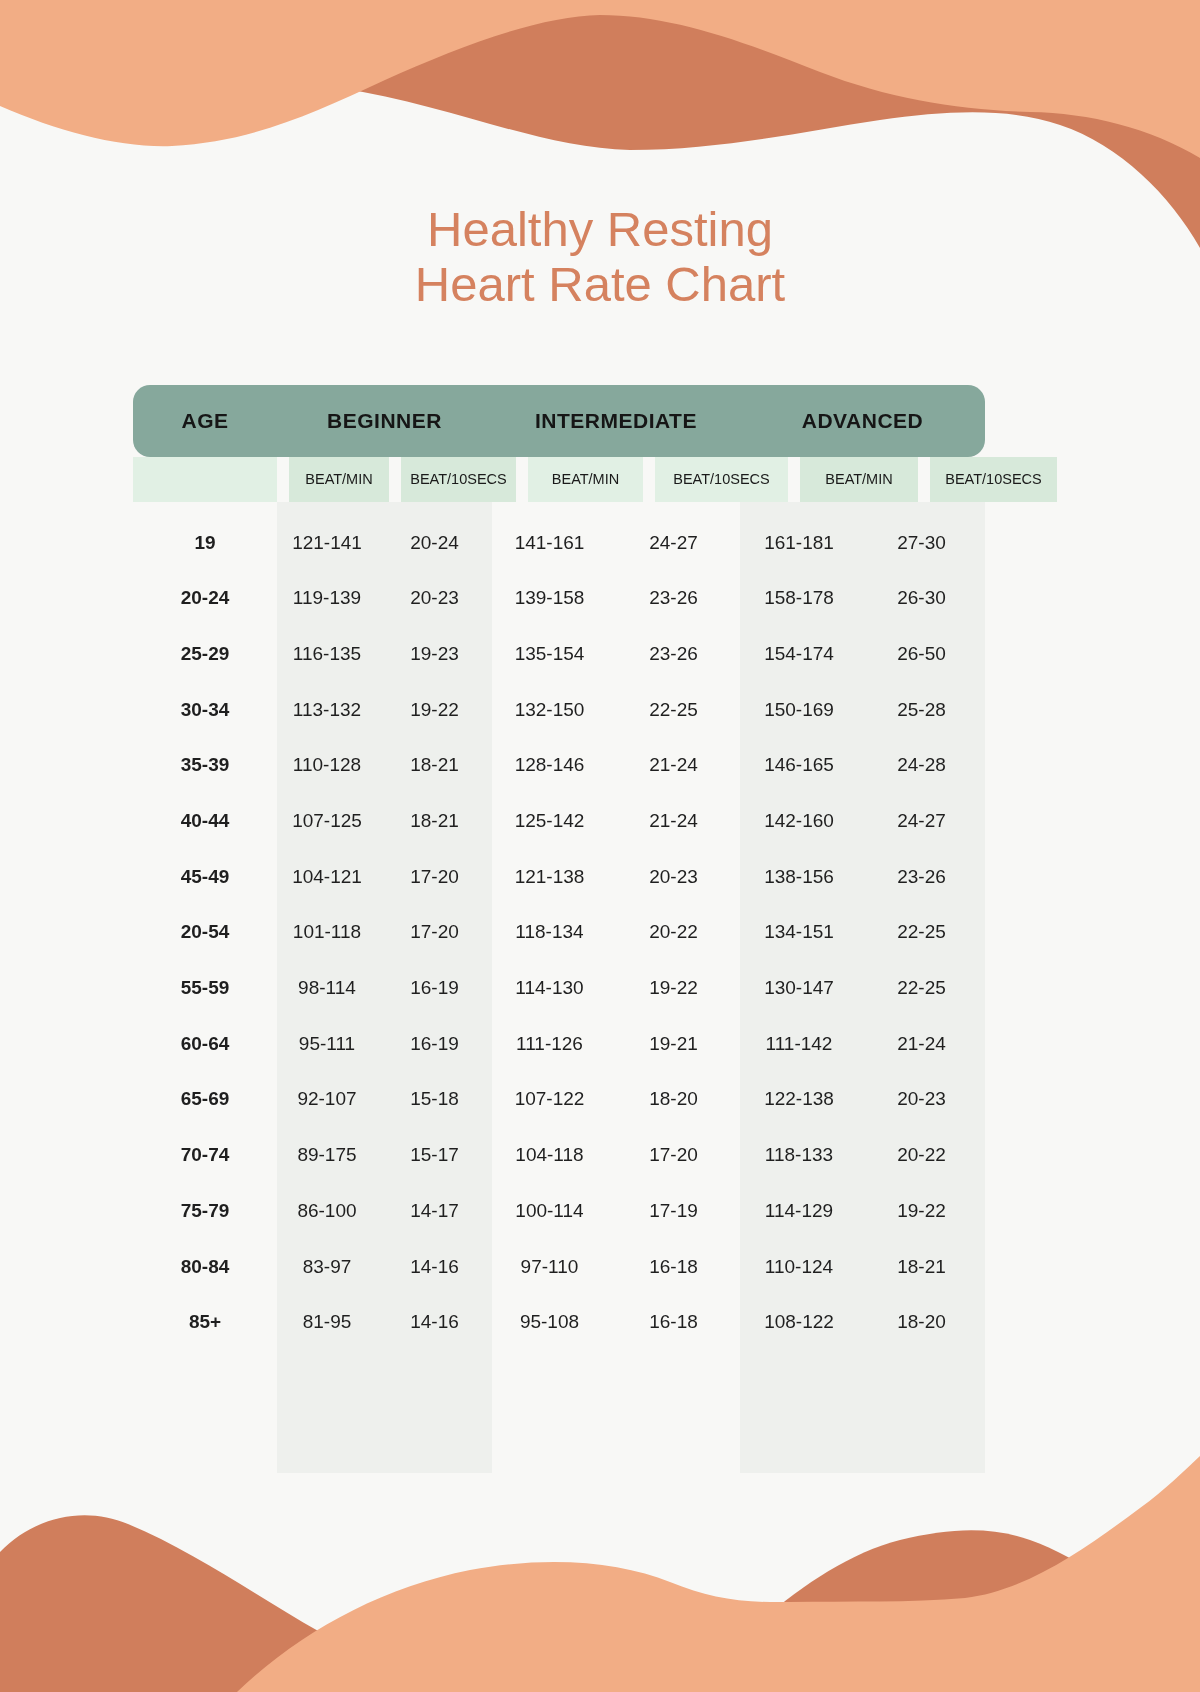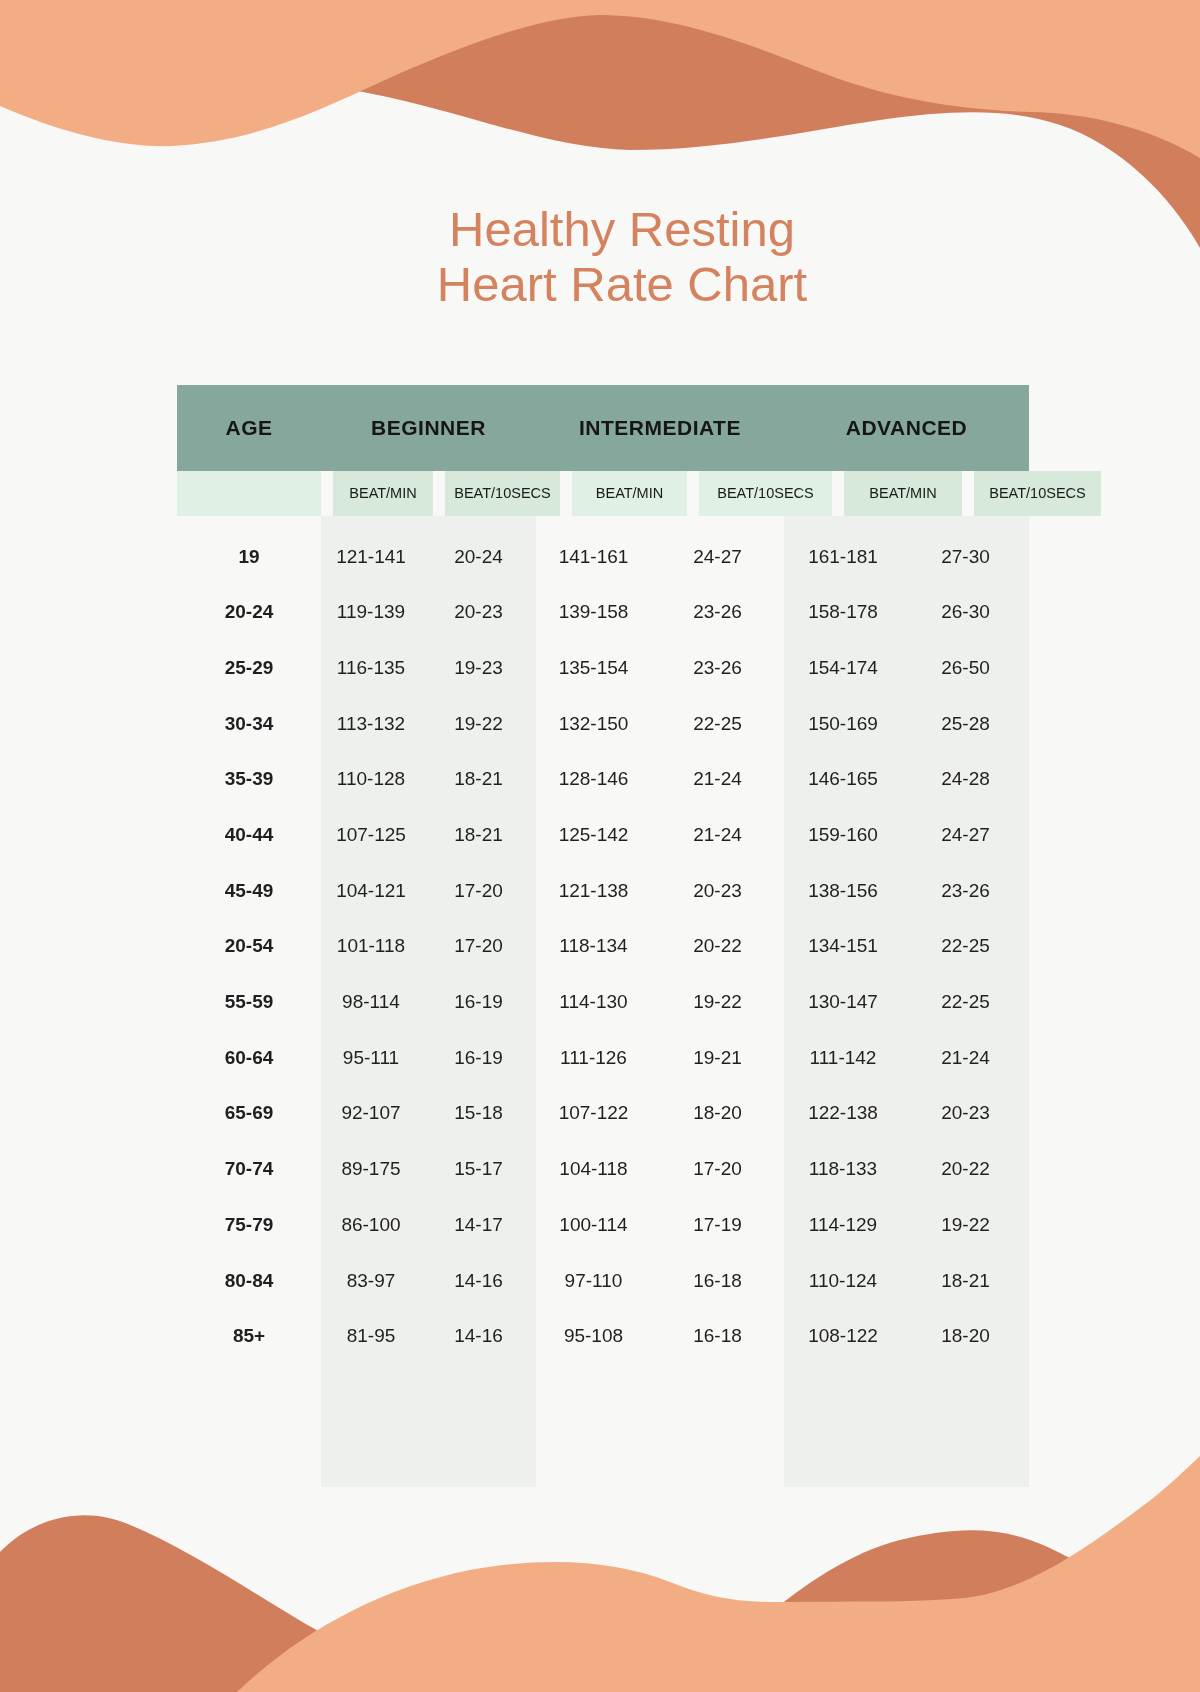--- a/index.html
+++ b/index.html
@@ -21,43 +21,44 @@
     color:var(--text-color);
     position:relative;
     overflow:hidden;
   }
   .wave{position:absolute;left:0;width:1200px;display:block;z-index:0;}
   .wave.top{top:0;height:250px;}
   .wave.bottom{bottom:0;height:252px;}
   .wave-dark{fill:var(--wave-dark);}
   .wave-light{fill:var(--wave-light);}
 
-  .content{position:relative;z-index:1;margin-left:44px;}
+  .content{position:relative;z-index:1;}
 
   .title{
     padding-top:202px;
     text-align:center;
     color:var(--title-color);
     font-size:49px;
     line-height:1.13;
     font-weight:400;
   }
 
   .hr-table{
     margin:72px 0 0 133px;
     width:852px;
   }
   .grid7{
     display:grid;
     grid-template-columns:144px 100px 115px 115px 133px 118px 127px;
   }
   .thead{
     background:var(--header-bg);
-    height:86px;
+    height:72px;
     align-items:center;
+    border-radius:17px;
   }
   .thead .hcell{
     text-align:center;
     font-weight:700;
     font-size:21px;
     letter-spacing:.5px;
     color:#161616;
   }
   .hcell.span1{grid-column:1;}
   .hcell.span23{grid-column:2 / span 2;}
@@ -188,21 +189,21 @@
           <div class="cell c4">21-24</div>
           <div class="cell c5">146-165</div>
           <div class="cell c6">24-28</div>
         </div>
         <div class="trow">
           <div class="cell c0">40-44</div>
           <div class="cell c1">107-125</div>
           <div class="cell c2">18-21</div>
           <div class="cell c3">125-142</div>
           <div class="cell c4">21-24</div>
-          <div class="cell c5">159-160</div>
+          <div class="cell c5">142-160</div>
           <div class="cell c6">24-27</div>
         </div>
         <div class="trow">
           <div class="cell c0">45-49</div>
           <div class="cell c1">104-121</div>
           <div class="cell c2">17-20</div>
           <div class="cell c3">121-138</div>
           <div class="cell c4">20-23</div>
           <div class="cell c5">138-156</div>
           <div class="cell c6">23-26</div>

